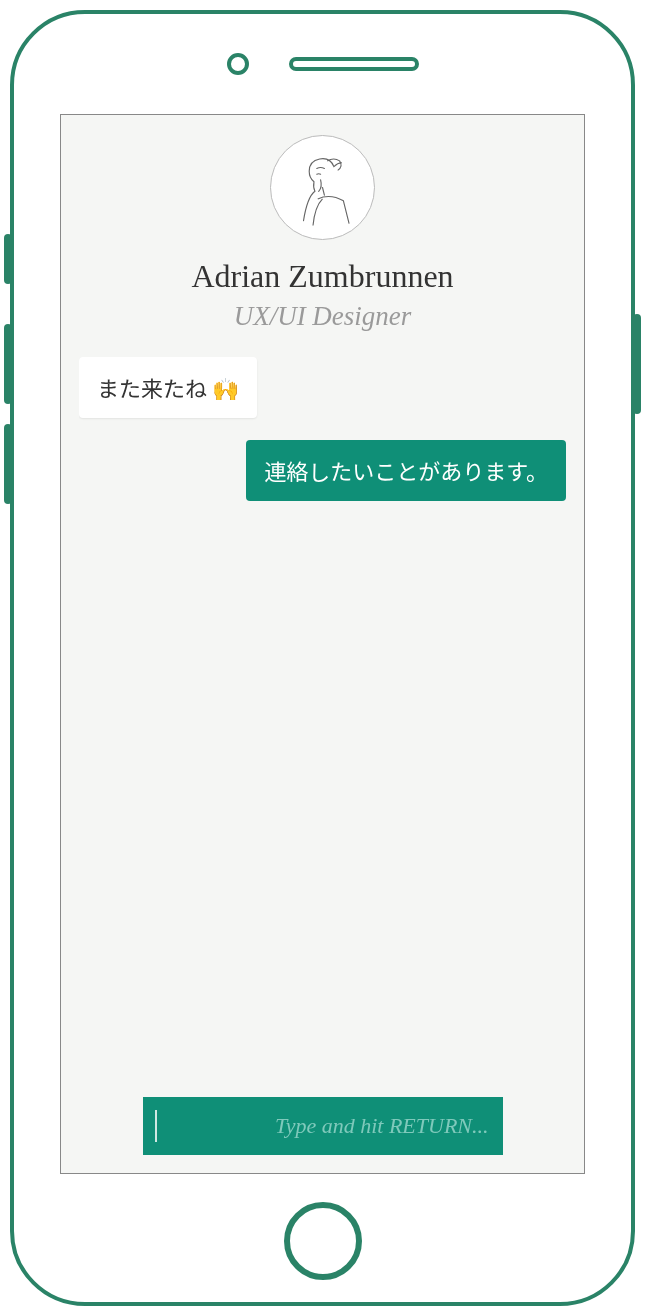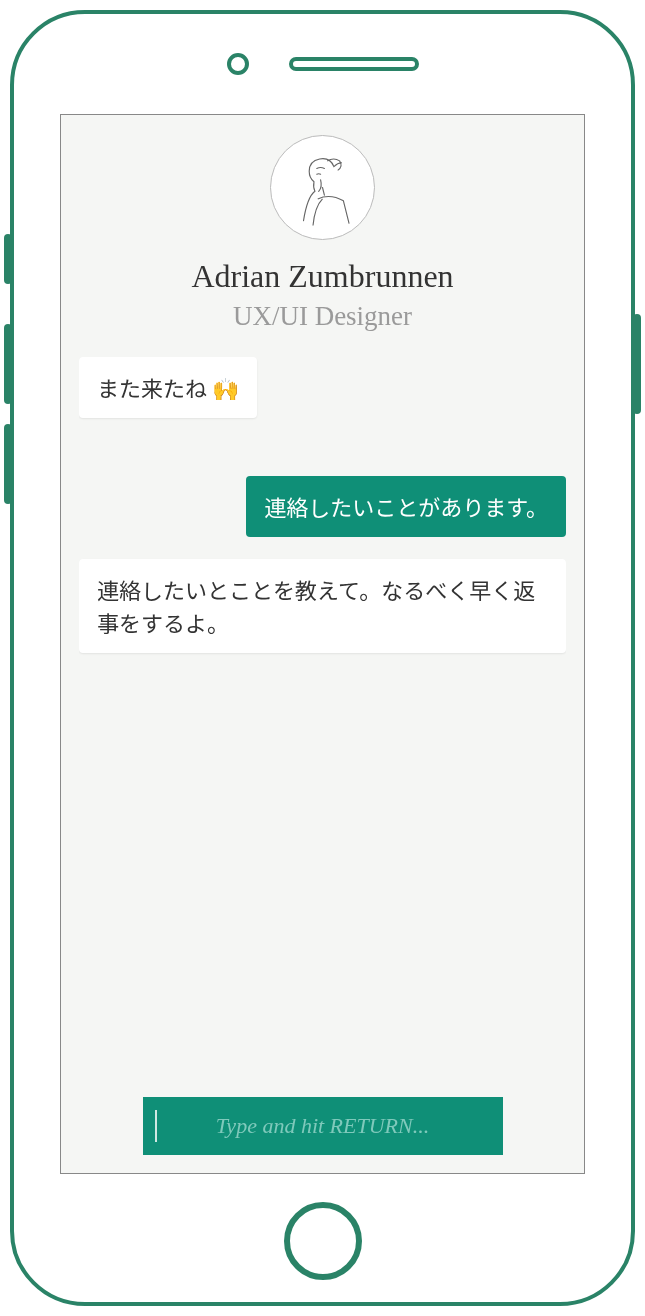--- a/index.html
+++ b/index.html
@@ -85,20 +85,21 @@
     .profile-name {
       font-size: 32px;
       color: #333;
       font-family: Georgia, serif;
       margin-bottom: 6px;
       text-align: right;
     }
     .profile-title {
       font-size: 27px;
       color: #9a9a9a;
+      font-style: italic;
       font-family: Georgia, serif;
     }
 
     .messages {
       flex: 1;
       display: flex;
       flex-direction: column;
       gap: 22px;
       overflow: hidden;
     }
@@ -117,38 +118,38 @@
       box-shadow: 0 1px 2px rgba(0,0,0,0.08);
     }
     .bubble.bot.narrow { width: auto; display: inline-block; }
     .bubble.user {
       background: #0f8f77;
       color: #fff;
       align-self: flex-end;
     }
     .row { display: flex; }
     .row.left { justify-content: flex-start; }
-    .row.right { justify-content: flex-end; margin-top: 36px; }
+    .row.right { justify-content: flex-end; }
 
     .input-area {
       display: flex;
       justify-content: center;
       padding-top: 10px;
     }
     .reply-input {
       width: 360px;
       height: 58px;
       background: #0f8f77;
       border: none;
       color: #fff;
       font-size: 22px;
       font-style: italic;
       font-family: Georgia, serif;
       padding: 0 14px;
-      text-align: center;
+      text-align: right;
       outline: none;
     }
     .reply-input::placeholder {
       color: #7fc9bb;
       font-style: italic;
     }
     .input-wrap {
       position: relative;
       display: flex;
       align-items: center;
@@ -197,23 +198,20 @@
       <div class="profile-title">UX/UI Designer</div>
     </div>
 
     <div class="messages">
       <div class="row left">
         <div class="bubble bot narrow">また来たね 🙌</div>
       </div>
       <div class="row right">
         <div class="bubble user">連絡したいことがあります。</div>
       </div>
-      <div class="row left">
-        <div class="bubble bot">連絡したいとことを教えて。なるべく早く返事をするよ。</div>
-      </div>
     </div>
 
     <div class="input-area">
       <div class="input-wrap">
         <div class="caret"></div>
         <input class="reply-input" type="text" placeholder="Type and hit RETURN..." style="">
       </div>
     </div>
   </div>
 

